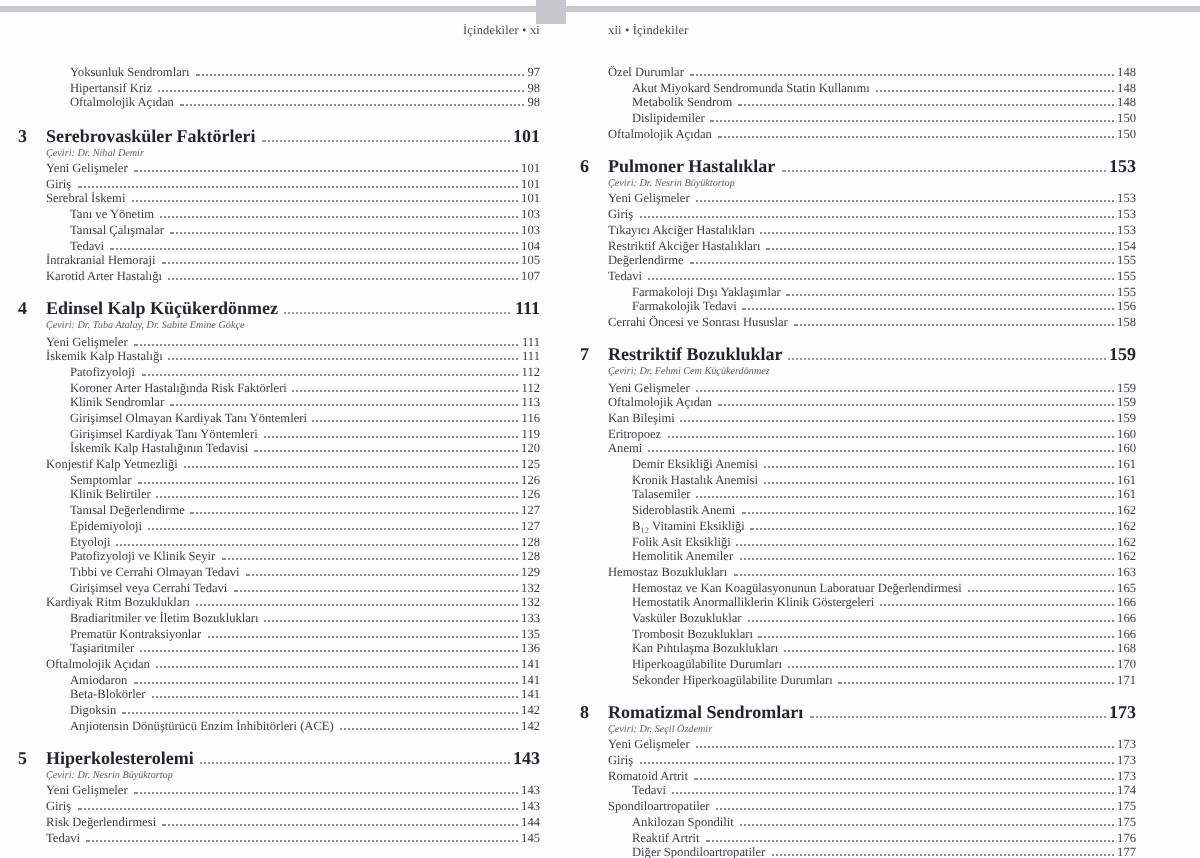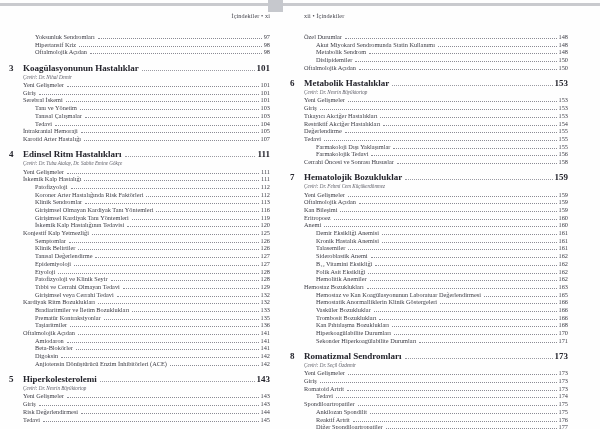--- a/index.html
+++ b/index.html
@@ -50,21 +50,21 @@
           </div>
           <div class="row lvl2">
             <span class="lbl">Oftalmolojik Açıdan</span>
             <span class="dots"></span>
             <span class="pg">98</span>
           </div>
         </div>
         <div class="block chapter-block">
           <div class="chead">
             <span class="chnum">3</span>
-            <span class="chtitle">Koagülasyonunun Hastalıklar</span>
+            <span class="chtitle">Serebrovasküler Faktörleri</span>
             <span class="dots"></span>
             <span class="chpg">101</span>
           </div>
           <div class="translator">Çeviri: Dr. Nihal Demir</div>
           <div class="row lvl1">
             <span class="lbl">Yeni Gelişmeler</span>
             <span class="dots"></span>
             <span class="pg">101</span>
           </div>
           <div class="row lvl1">
@@ -99,21 +99,21 @@
           </div>
           <div class="row lvl1">
             <span class="lbl">Karotid Arter Hastalığı</span>
             <span class="dots"></span>
             <span class="pg">107</span>
           </div>
         </div>
         <div class="block chapter-block">
           <div class="chead">
             <span class="chnum">4</span>
-            <span class="chtitle">Edinsel Ritm Hastalıkları</span>
+            <span class="chtitle">Edinsel Kalp Küçükerdönmez</span>
             <span class="dots"></span>
             <span class="chpg">111</span>
           </div>
           <div class="translator">Çeviri: Dr. Tuba Atalay, Dr. Sabite Emine Gökçe</div>
           <div class="row lvl1">
             <span class="lbl">Yeni Gelişmeler</span>
             <span class="dots"></span>
             <span class="pg">111</span>
           </div>
           <div class="row lvl1">
@@ -300,21 +300,21 @@
           </div>
           <div class="row lvl1">
             <span class="lbl">Oftalmolojik Açıdan</span>
             <span class="dots"></span>
             <span class="pg">150</span>
           </div>
         </div>
         <div class="block chapter-block">
           <div class="chead">
             <span class="chnum">6</span>
-            <span class="chtitle">Metabolik Hastalıklar</span>
+            <span class="chtitle">Pulmoner Hastalıklar</span>
             <span class="dots"></span>
             <span class="chpg">153</span>
           </div>
           <div class="translator">Çeviri: Dr. Nesrin Büyüktortop</div>
           <div class="row lvl1">
             <span class="lbl">Yeni Gelişmeler</span>
             <span class="dots"></span>
             <span class="pg">153</span>
           </div>
           <div class="row lvl1">
@@ -354,21 +354,21 @@
           </div>
           <div class="row lvl1">
             <span class="lbl">Cerrahi Öncesi ve Sonrası Hususlar</span>
             <span class="dots"></span>
             <span class="pg">158</span>
           </div>
         </div>
         <div class="block chapter-block">
           <div class="chead">
             <span class="chnum">7</span>
-            <span class="chtitle">Hematolojik Bozukluklar</span>
+            <span class="chtitle">Restriktif Bozukluklar</span>
             <span class="dots"></span>
             <span class="chpg">159</span>
           </div>
           <div class="translator">Çeviri: Dr. Fehmi Cem Küçükerdönmez</div>
           <div class="row lvl1">
             <span class="lbl">Yeni Gelişmeler</span>
             <span class="dots"></span>
             <span class="pg">159</span>
           </div>
           <div class="row lvl1">

